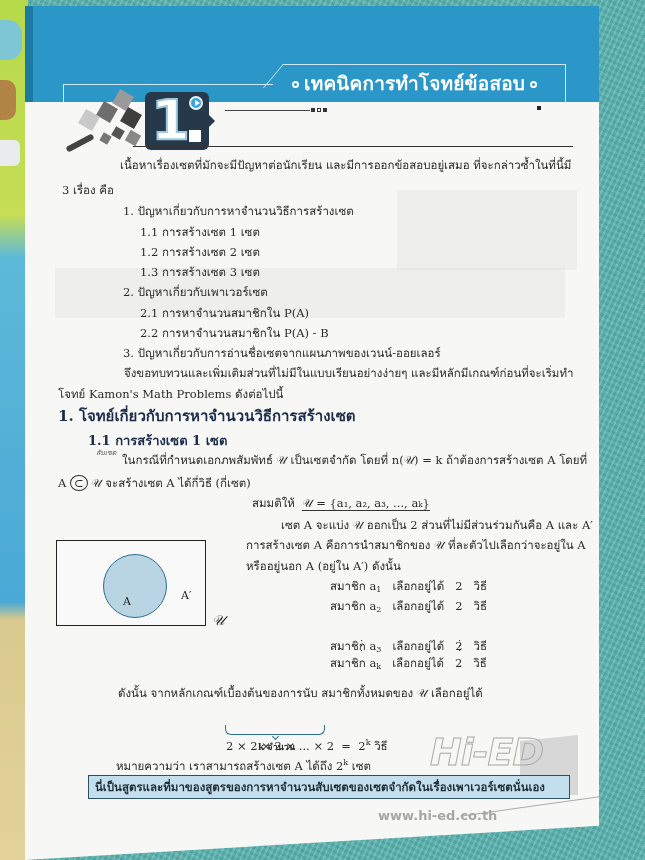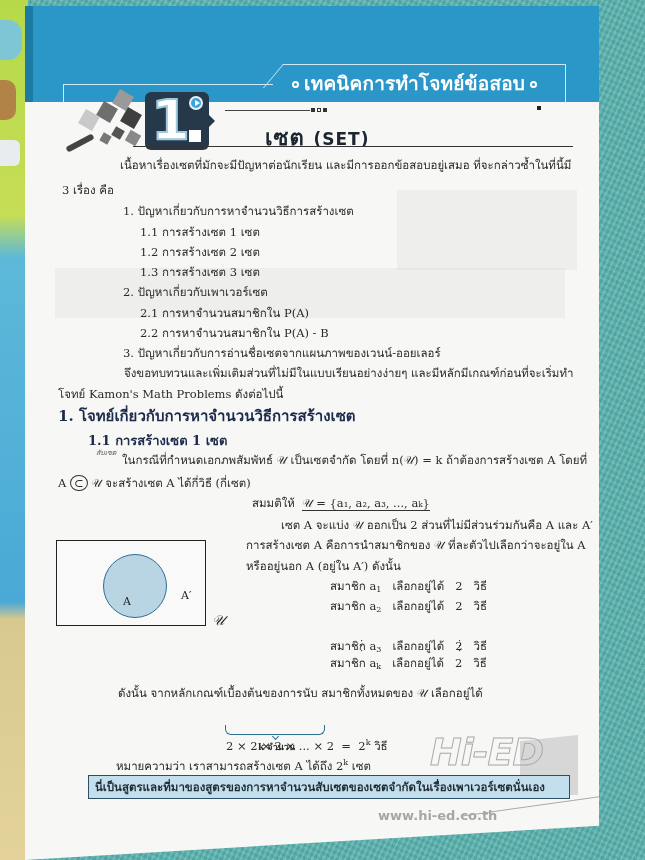--- a/index.html
+++ b/index.html
@@ -222,24 +222,20 @@
     <div class="hex-line"></div>
   </div>
 
   <div class="num-badge">
     <div class="one">1</div>
     <div class="play"></div>
     <div class="sq"></div>
     <div class="arrow"></div>
   </div>
 
-  <div class="title-set">
-    <span>เซต</span>
-    <span class="paren">(SET)</span>
-  </div>
   <div class="title-underline"></div>
 
   <div class="ghost" style="left:372px;top:184px;width:180px;height:80px;"></div>
   <div class="ghost" style="left:30px;top:262px;width:510px;height:50px;"></div>
 </div>
 
 <div class="txt" style="left:120px;top:158px;">เนื้อหาเรื่องเซตที่มักจะมีปัญหาต่อนักเรียน และมีการออกข้อสอบอยู่เสมอ ที่จะกล่าวซ้ำในที่นี้มี</div>
 <div class="txt" style="left:62px;top:183px;">3 เรื่อง คือ</div>
 
 <div class="txt" style="left:123px;top:204px;">1.  ปัญหาเกี่ยวกับการหาจำนวนวิธีการสร้างเซต</div>

